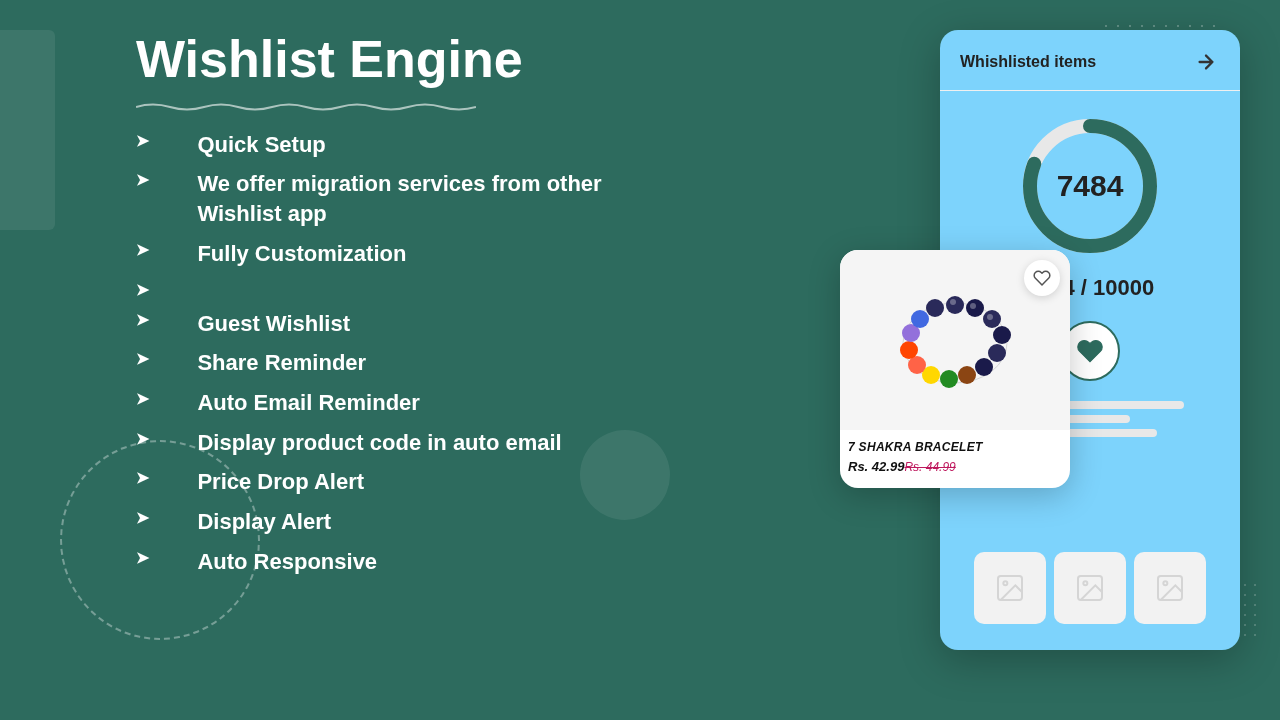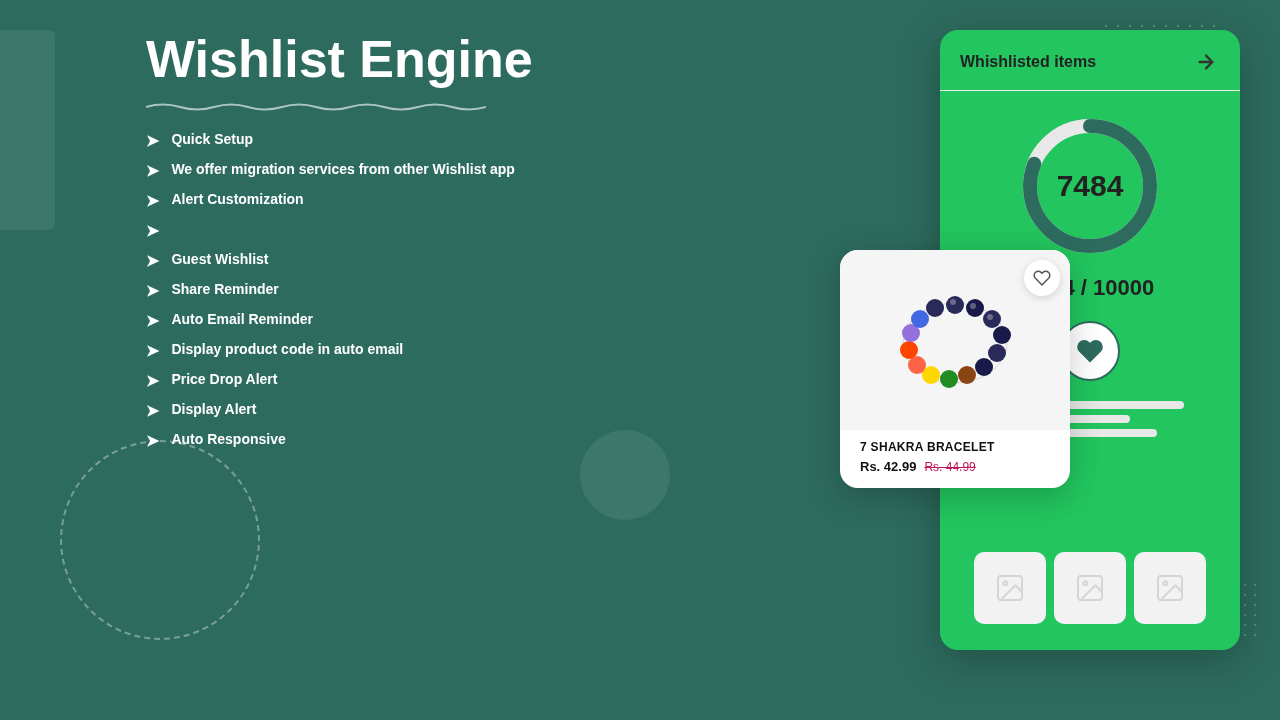--- a/index.html
+++ b/index.html
@@ -57,21 +57,21 @@
       position: absolute;
       bottom: 200px; left: 580px;
       width: 90px; height: 90px;
       background: rgba(255,255,255,0.08);
       border-radius: 50%;
     }
 
     
     .left-section {
       position: absolute;
-      left: 146px;
+      left: 136px;
       top: 30px;
       width: 520px;
     }
 
     .main-title {
       font-size: 52px;
       font-weight: 900;
       color: #ffffff;
       line-height: 1.15;
       margin-bottom: 8px;
@@ -106,41 +106,42 @@
     .feature-arrow {
       color: #ffffff;
       font-size: 16px;
       font-weight: bold;
       margin-top: 1px;
       flex-shrink: 0;
     }
 
     .feature-text {
       color: #ffffff;
-      font-size: 14px;
+      font-size: 22px;
       font-weight: 700;
       line-height: 1.35;
+      margin-left: 36px;
     }
 
     
     .right-section {
       position: absolute;
       right: 40px;
       top: 30px;
       width: 400px;
       height: 660px;
     }
 
     
     .card-main {
       position: absolute;
       top: 0; right: 0;
       width: 300px;
       height: 620px;
-      background: #22c55e;
+      background: #7dd3fc;
       border-radius: 18px;
       box-shadow: 0 10px 40px rgba(0,0,0,0.25);
       overflow: visible;
     }
 
     .card-header {
       display: flex;
       align-items: center;
       justify-content: space-between;
       padding: 18px 20px 14px;
@@ -274,34 +275,34 @@
       width: 18px; height: 18px;
     }
 
     
     .bracelet-svg {
       width: 140px;
       height: 130px;
     }
 
     .product-info {
-      padding: 10px 20px 14px;
+      padding: 10px 8px 14px;
+      font-style: italic;
     }
 
     .product-name {
       font-size: 12px;
       font-weight: 800;
       color: #111;
       letter-spacing: 0.3px;
       margin-bottom: 5px;
     }
 
     .product-price-row {
       display: flex;
-      gap: 8px;
       align-items: center;
     }
 
     .price-current {
       font-size: 13px;
       font-weight: 700;
       color: #111;
     }
 
     .price-original {
@@ -346,21 +347,21 @@
     <li class="feature-item">
       <span class="feature-arrow">➤</span>
       <span class="feature-text">Quick Setup</span>
     </li>
     <li class="feature-item">
       <span class="feature-arrow">➤</span>
       <span class="feature-text">We offer migration services from other Wishlist app</span>
     </li>
     <li class="feature-item">
       <span class="feature-arrow">➤</span>
-      <span class="feature-text">Alert Customization</span>
+      <span class="feature-text">Fully Customization</span>
     </li>
     <li class="feature-item">
       <span class="feature-arrow">➤</span>
     </li>
     <li class="feature-item">
       <span class="feature-arrow">➤</span>
       <span class="feature-text">Guest Wishlist</span>
     </li>
     <li class="feature-item">
       <span class="feature-arrow">➤</span>

